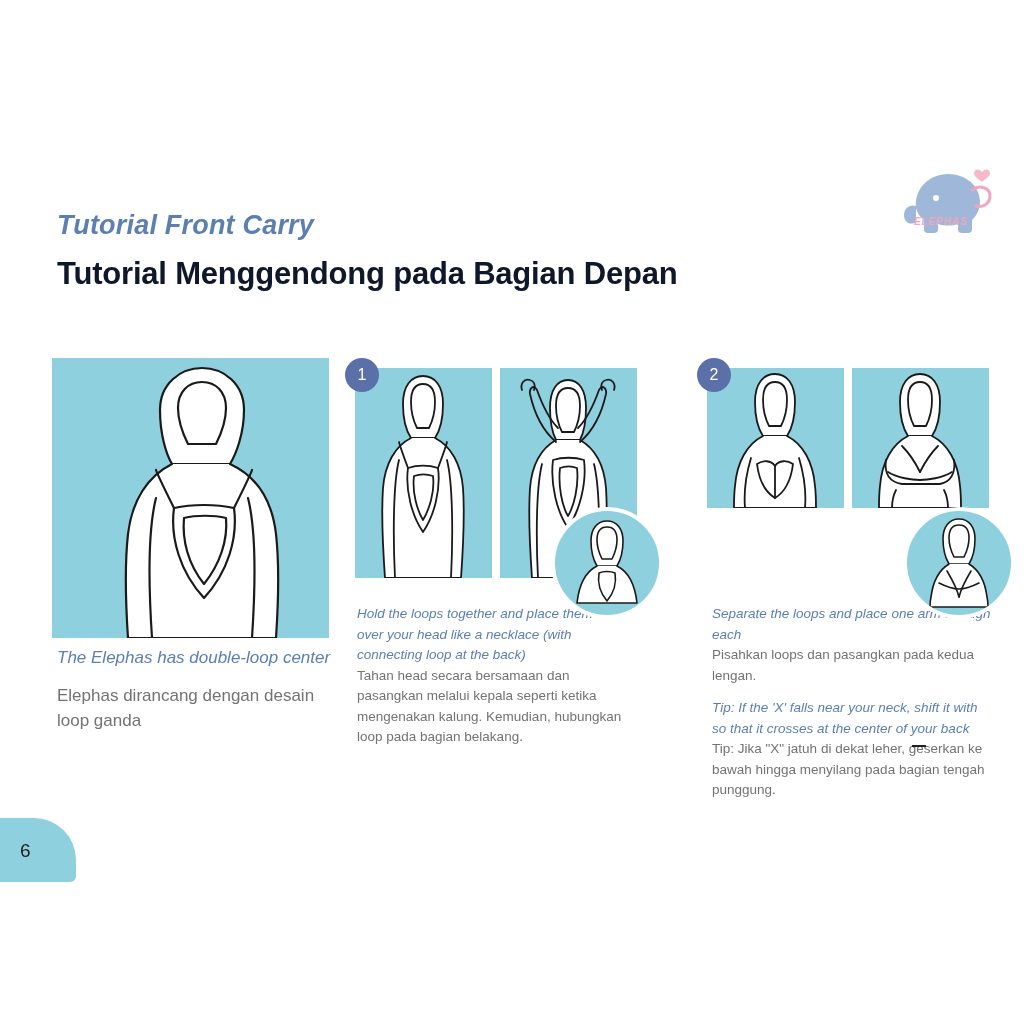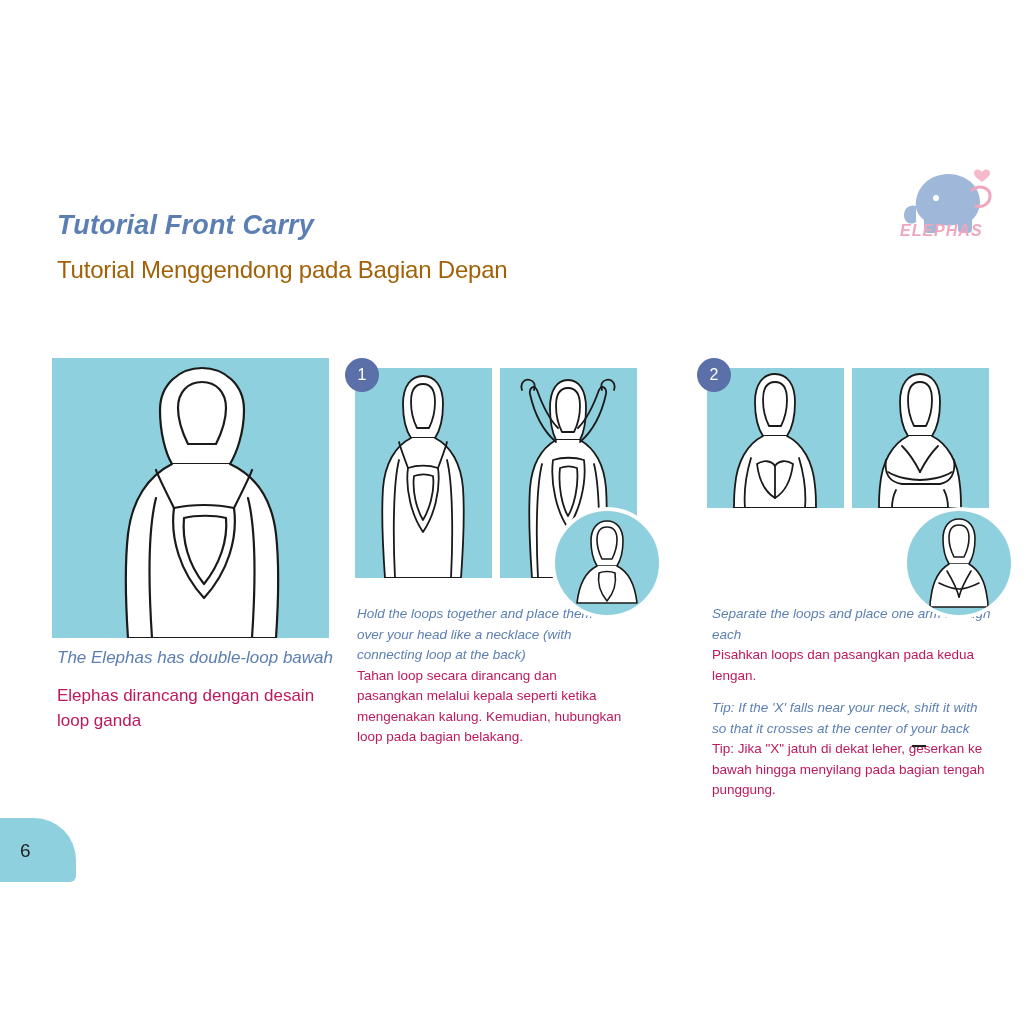--- a/index.html
+++ b/index.html
@@ -43,41 +43,41 @@
     font-style: italic;
     font-weight: bold;
     color: #5b7fb3;
     letter-spacing: 0.2px;
     text-align: right;
   }
   .title-id {
     position: absolute;
     left: 57px;
     top: 256px;
-    font-size: 24px;
-    font-weight: normal;
-    color: #a16207;
+    font-size: 31px;
+    font-weight: bold;
+    color: #0f172a;
     letter-spacing: -0.2px;
   }
 
   
   .logo {
     position: absolute;
     right: 28px;
     top: 160px;
     width: 110px;
     height: 92px;
   }
   .logo-text {
     position: absolute;
     left: 14px;
-    top: 62px;
+    top: 56px;
     width: 82px;
     text-align: center;
-    font-size: 16px;
+    font-size: 10px;
     font-weight: bold;
     font-style: italic;
     color: #f0a7bd;
     letter-spacing: 1px;
   }
 
   
   .panel {
     position: absolute;
     background: #8ed0dd;
@@ -112,21 +112,21 @@
     position: absolute;
     font-size: 13.5px;
     line-height: 1.52;
   }
   .cap .en {
     color: #5b7fb3;
     font-style: italic;
     display: block;
   }
   .cap .id {
-    color: #be185d;
+    color: #737373;
     display: block;
   }
   .cap-lg {
     font-size: 17px;
     line-height: 1.5;
   }
 
   .tip-dash {
     position: absolute;
     width: 14px;
@@ -187,21 +187,21 @@
         <path d="M196 140 C204 172 204 220 200 280"></path>
         <path d="M122 150 C140 146 164 146 182 150 C186 180 176 214 152 240 C128 214 118 180 122 150 Z" fill="#ffffff"></path>
         <path d="M132 160 C144 157 162 157 174 160 C176 182 168 206 152 226 C136 206 130 182 132 160 Z" fill="#ffffff"></path>
         <path d="M122 150 C110 126 106 118 104 112"></path>
         <path d="M182 150 C194 126 198 118 200 112"></path>
       </g>
     </svg>
   </div>
 
   <div class="cap cap-lg" style="left:57px; top:645px; width:280px;">
-    <span class="en">The Elephas has double-loop bawah</span>
+    <span class="en">The Elephas has double-loop center</span>
     <span class="id" style="margin-top:12px;">Elephas dirancang dengan desain loop ganda</span>
   </div>
 
   <div class="step-badge" style="left:345px; top:358px;">1</div>
 
   <div class="panel" style="left:355px; top:368px; width:137px; height:210px;">
     <svg width="137" height="210" viewBox="0 0 137 210">
       <g fill="none" stroke="#1a1a1a" stroke-width="1.8" stroke-linejoin="round" stroke-linecap="round">
         <path d="M48 36 C48 18 56 8 68 8 C80 8 88 18 88 36 C88 52 84 64 80 70 L56 70 C52 64 48 52 48 36 Z" fill="#ffffff"></path>
         <path d="M56 34 C56 22 60 16 68 16 C76 16 80 22 80 34 C80 44 77 54 74 60 L62 60 C59 54 56 44 56 34 Z" fill="#ffffff"></path>
@@ -240,21 +240,21 @@
         <path d="M36 30 C36 18 42 10 52 10 C62 10 68 18 68 30 C68 42 65 50 62 55 L42 55 C39 50 36 42 36 30 Z" fill="#ffffff"></path>
         <path d="M42 29 C42 21 45 16 52 16 C59 16 62 21 62 29 C62 37 59 44 57 48 L47 48 C45 44 42 37 42 29 Z" fill="#ffffff"></path>
         <path d="M42 55 C30 61 24 74 22 92 L82 92 C80 74 74 61 62 55" fill="#ffffff"></path>
         <path d="M44 62 C48 60 56 60 60 62 C62 74 57 84 52 90 C47 84 42 74 44 62 Z" fill="#ffffff"></path>
       </g>
     </svg>
   </div>
 
   <div class="cap" style="left:357px; top:604px; width:265px;">
     <span class="en">Hold the loops together and place them over your head like a necklace (with connecting loop at the back)</span>
-    <span class="id">Tahan loop secara dirancang dan pasangkan melalui kepala seperti ketika mengenakan kalung. Kemudian, hubungkan loop pada bagian belakang.</span>
+    <span class="id">Tahan head secara bersamaan dan pasangkan melalui kepala seperti ketika mengenakan kalung. Kemudian, hubungkan loop pada bagian belakang.</span>
   </div>
 
   <div class="step-badge" style="left:697px; top:358px;">2</div>
 
   <div class="panel" style="left:707px; top:368px; width:137px; height:140px;">
     <svg width="137" height="140" viewBox="0 0 137 140">
       <g fill="none" stroke="#1a1a1a" stroke-width="1.8" stroke-linejoin="round" stroke-linecap="round">
         <path d="M48 34 C48 16 56 6 68 6 C80 6 88 16 88 34 C88 50 84 62 80 68 L56 68 C52 62 48 50 48 34 Z" fill="#ffffff"></path>
         <path d="M56 32 C56 20 60 14 68 14 C76 14 80 20 80 32 C80 42 77 52 74 58 L62 58 C59 52 56 42 56 32 Z" fill="#ffffff"></path>
         <path d="M56 68 C40 76 30 94 28 118 C27 126 27 134 27 140 L109 140 C109 134 109 126 108 118 C106 94 96 76 80 68" fill="#ffffff"></path>

